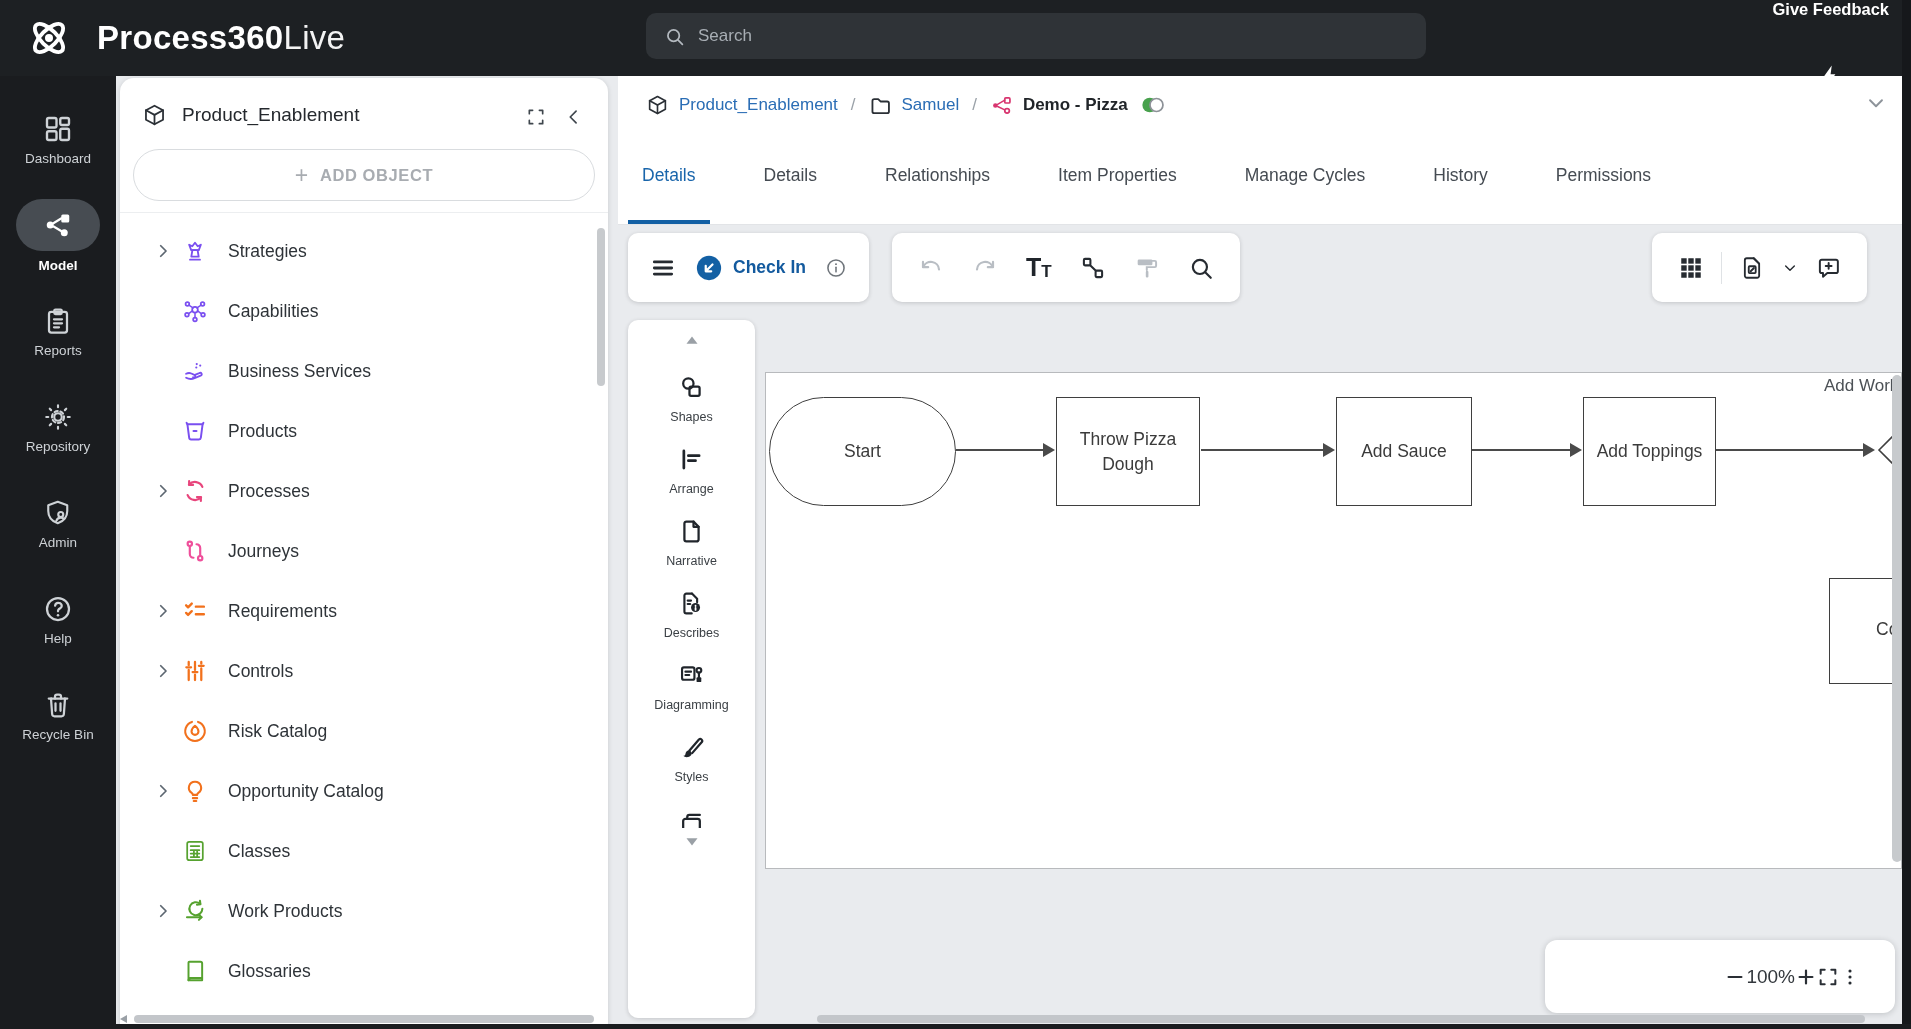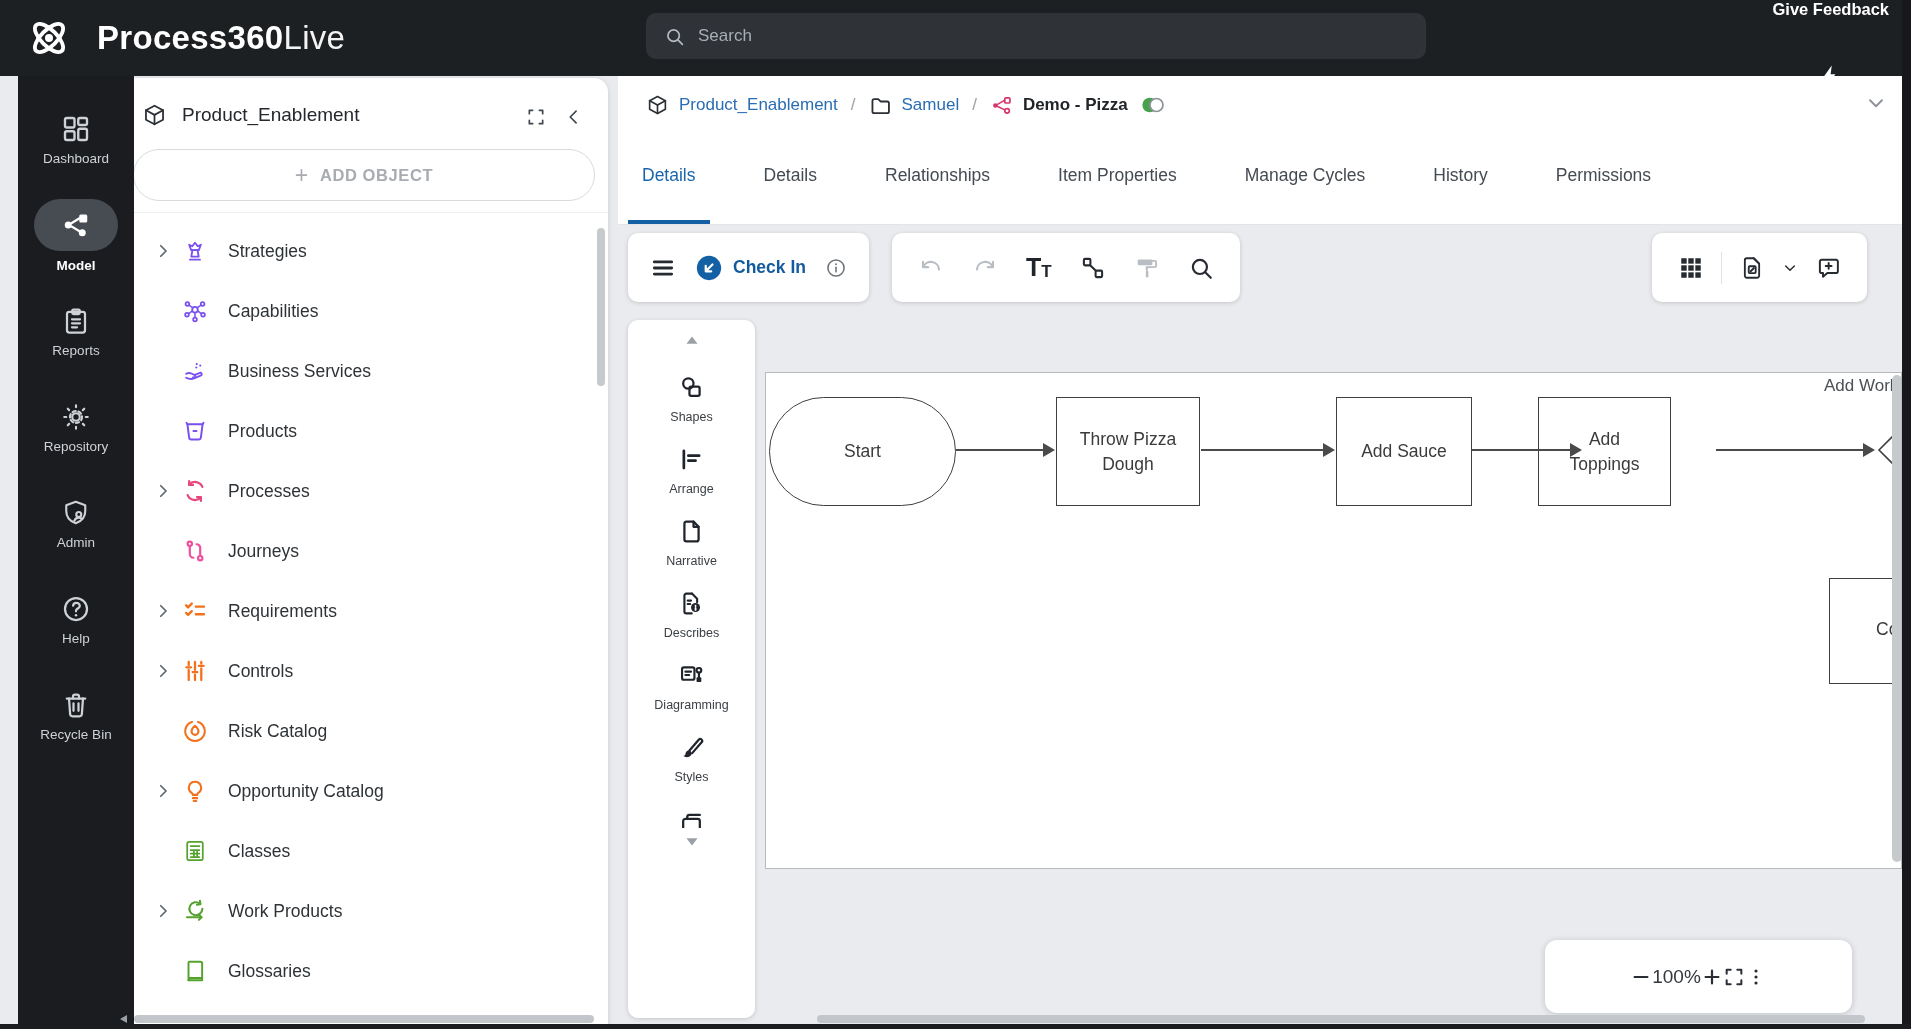--- a/index.html
+++ b/index.html
@@ -18,21 +18,21 @@
   .searchbar{position:absolute;left:646px;top:13px;width:744px;height:46px;background:#2f3337;border-radius:10px;display:flex;align-items:center;padding:0 18px;gap:13px;cursor:text;}
   .searchbar .ic{width:21px;height:21px;color:#b3b9bf;}
   .search-ph{font-size:17px;color:#a8aeb4;}
   .topbar-right{position:absolute;right:22px;top:0;height:76px;display:flex;align-items:center;gap:44px;flex-direction:column;}
   .feedback{color:#fff;font-size:16.5px;font-weight:700;cursor:pointer;white-space:nowrap;}
   .topbar-right .tbic{width:25px;height:25px;color:#fff;cursor:pointer;}
   .avatar{width:38px;height:38px;border-radius:50%;overflow:hidden;cursor:pointer;}
   .avatar svg{width:100%;height:100%;}
 
   
-  .rail{position:absolute;left:0;top:76px;width:116px;height:953px;background:#1a1c1f;padding-top:16px;box-sizing:border-box;z-index:30;margin-left:18px;}
+  .rail{position:absolute;left:0;top:76px;width:116px;height:953px;background:#1a1c1f;padding-top:16px;box-sizing:border-box;z-index:30;}
   .rail-item{height:96px;display:flex;flex-direction:column;align-items:center;justify-content:center;gap:7px;cursor:pointer;}
   .ric{width:30px;height:30px;color:#ced2d6;display:flex;align-items:center;justify-content:center;}
   .ric .ic{width:30px;height:30px;}
   .ric.pill{width:84px;height:52px;background:#474c52;border-radius:26px;color:#fff;}
   .rlbl{font-size:13.5px;color:#ced2d6;}
   .rail-item.active .rlbl{color:#fff;font-weight:700;}
 
   
   .tree-card{position:absolute;left:120px;top:78px;width:488px;height:951px;background:#fff;border-radius:14px 14px 0 0;box-shadow:0 1px 5px rgba(20,25,30,.15);z-index:10;}
   .panel-head{position:absolute;left:0;top:0;width:100%;height:56px;box-sizing:border-box;padding:18px 20px 0 22px;display:flex;align-items:center;}
@@ -100,21 +100,21 @@
   .shape.clipped .clbl{position:absolute;left:46px;top:38px;}
   .harrow{position:absolute;border-top:2.6px solid #4a4a4a;height:0;}
   .harrow::after{content:"";position:absolute;right:-12px;top:-8.4px;width:0;height:0;border-left:12px solid #4a4a4a;border-top:7px solid transparent;border-bottom:7px solid transparent;}
   .varrow{position:absolute;border-left:2.6px solid #4a4a4a;width:0;}
   .varrow::after{content:"";position:absolute;left:-8.4px;bottom:-12px;width:0;height:0;border-top:12px solid #4a4a4a;border-left:7px solid transparent;border-right:7px solid transparent;}
   .gw-label{position:absolute;left:1058px;top:3px;font-size:17px;color:#4c5156;white-space:nowrap;z-index:1;}
   .gw-svg{position:absolute;left:1085px;top:10px;width:130px;height:130px;}
   .canvas-vscroll{position:absolute;left:1126px;top:2px;width:10px;height:487px;background:#c7cacd;border-radius:5px;z-index:6;cursor:pointer;}
 
   
-  .zoombar{position:absolute;left:1545px;top:940px;width:307px;height:73px;background:#fff;border-radius:12px;box-shadow:0 1px 6px rgba(25,30,36,.2);display:flex;align-items:center;justify-content:center;padding:0 34px;box-sizing:border-box;z-index:20;}
+  .zoombar{position:absolute;left:1545px;top:940px;width:350px;height:73px;background:#fff;border-radius:12px;box-shadow:0 1px 6px rgba(25,30,36,.2);display:flex;align-items:center;justify-content:flex-end;padding:0 34px;box-sizing:border-box;z-index:20;}
   .zi{width:22px;height:22px;color:#2a2f35;cursor:pointer;}
   .zoom-lvl{font-size:19px;color:#33383d;cursor:default;}
 
   
   .rstrip{position:absolute;left:1902px;top:0;width:9px;height:1029px;background:#16181b;z-index:60;}
   .bstrip{position:absolute;left:0;top:1024px;width:1911px;height:5px;background:#1a1c1f;z-index:60;}
   .hthumb-main{position:absolute;left:817px;top:1015px;width:1048px;height:8px;background:#c3c6ca;border-radius:4px;z-index:55;cursor:pointer;}
   .hthumb-tree{position:absolute;left:134px;top:1015px;width:460px;height:8px;background:#c3c6ca;border-radius:4px;z-index:55;cursor:pointer;}
   .hs-arrow{position:absolute;left:120px;top:1015px;width:0;height:0;border-right:7px solid #9aa0a6;border-top:4px solid transparent;border-bottom:4px solid transparent;z-index:55;}
   .vthumb-tree{position:absolute;left:597px;top:228px;width:8px;height:158px;background:#c7cacd;border-radius:4px;z-index:20;cursor:pointer;}
@@ -727,21 +727,21 @@
   <div class="canvas-page">
     <div class="shape stadium" style="left:3px;top:24px;width:187px;height:109px;">
       <span>Start</span>
     </div>
     <div class="shape" style="left:290px;top:24px;width:144px;height:109px;padding:0 14px;">
       <span>Throw Pizza Dough</span>
     </div>
     <div class="shape" style="left:570px;top:24px;width:136px;height:109px;">
       <span>Add Sauce</span>
     </div>
-    <div class="shape" style="left:772px;top:24px;width:133px;height:109px;padding:0 18px;">
+    <div class="shape" style="left:817px;top:24px;width:133px;height:109px;padding:0 6px;">
       <span>Add Toppings</span>
     </div>
 
     <div class="harrow" style="left:190px;top:76px;width:87px;"></div>
     <div class="harrow" style="left:435px;top:76px;width:122px;"></div>
     <div class="harrow" style="left:706px;top:76px;width:98px;"></div>
     <div class="harrow" style="left:950px;top:76px;width:147px;"></div>
 
     <div class="gw-label">Add Work</div>
     <svg class="gw-svg" viewBox="0 0 130 130">

